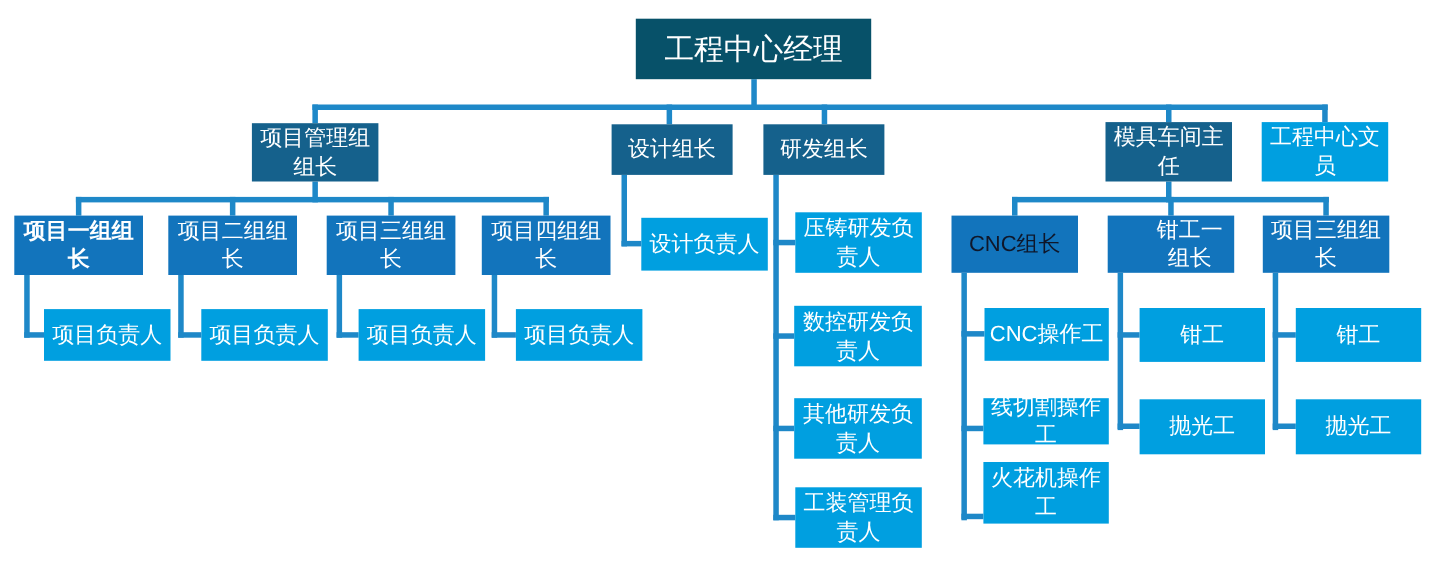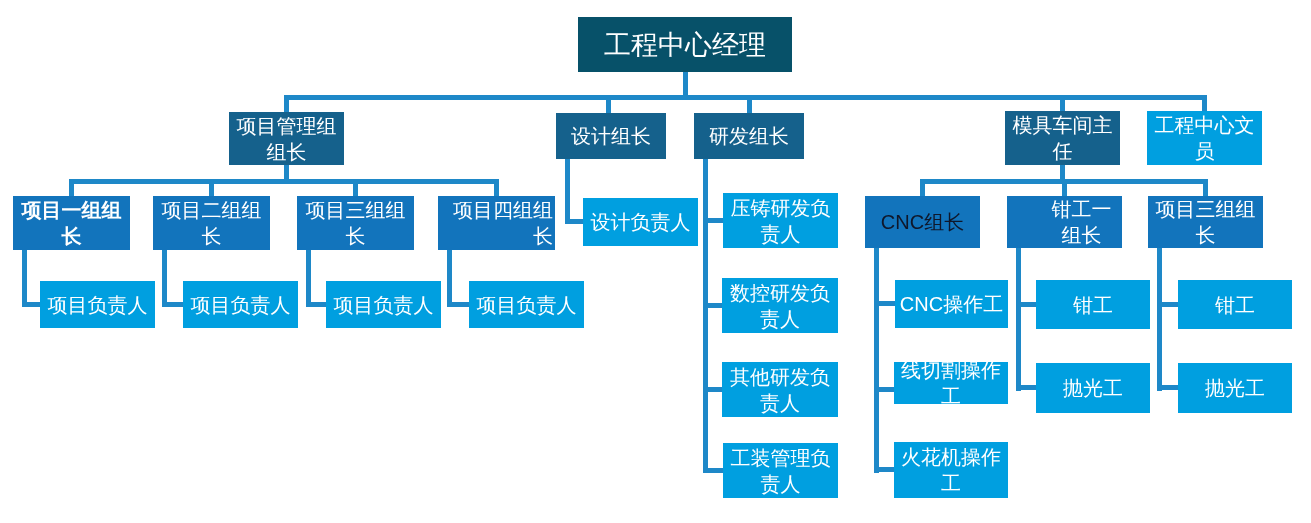--- a/index.html
+++ b/index.html
@@ -79,34 +79,34 @@
   <div id="node-layer">
       <div class="node level1" style="left: 578px; top: 17px; width: 214px; height: 55px; background: rgb(7, 81, 105); color: rgb(255, 255, 255);">工程中心经理</div>
       <div class="node level2" style="left: 229px; top: 112px; width: 115px; height: 53px; background: rgb(21, 97, 140); color: rgb(255, 255, 255);">项目管理组组长</div>
       <div class="node level2" style="left: 556px; top: 113px; width: 110px; height: 46px; background: rgb(21, 97, 140); color: rgb(255, 255, 255);">设计组长</div>
       <div class="node level2" style="left: 694px; top: 113px; width: 110px; height: 46px; background: rgb(21, 97, 140); color: rgb(255, 255, 255);">研发组长</div>
       <div class="node level2" style="left: 1005px; top: 111px; width: 115px; height: 54px; background: rgb(21, 97, 140); color: rgb(255, 255, 255);">模具车间主任</div>
       <div class="node level4" style="left: 1147px; top: 111px; width: 115px; height: 54px; background: rgb(0, 159, 224); color: rgb(255, 255, 255);">工程中心文员</div>
       <div class="node level3" style="left: 13px; top: 196px; width: 117px; height: 54px; background: rgb(18, 116, 188); color: rgb(255, 255, 255); font-weight: bold;">项目一组组长</div>
       <div class="node level3" style="left: 153px; top: 196px; width: 117px; height: 54px; background: rgb(18, 116, 188); color: rgb(255, 255, 255);">项目二组组长</div>
       <div class="node level3" style="left: 297px; top: 196px; width: 117px; height: 54px; background: rgb(18, 116, 188); color: rgb(255, 255, 255);">项目三组组长</div>
-      <div class="node level3" style="left: 438px; top: 196px; width: 117px; height: 54px; background: rgb(18, 116, 188); color: rgb(255, 255, 255); text-align: right;">项目四组组长</div>
+      <div class="node level3" style="left: 438px; top: 196px; width: 117px; height: 54px; background: rgb(18, 116, 188); color: rgb(255, 255, 255);">项目四组组长</div>
       <div class="node level4" style="left: 40px; top: 281px; width: 115px; height: 47px; background: rgb(0, 159, 224); color: rgb(255, 255, 255);">项目负责人</div>
       <div class="node level4" style="left: 183px; top: 281px; width: 115px; height: 47px; background: rgb(0, 159, 224); color: rgb(255, 255, 255);">项目负责人</div>
       <div class="node level4" style="left: 326px; top: 281px; width: 115px; height: 47px; background: rgb(0, 159, 224); color: rgb(255, 255, 255);">项目负责人</div>
       <div class="node level4" style="left: 469px; top: 281px; width: 115px; height: 47px; background: rgb(0, 159, 224); color: rgb(255, 255, 255);">项目负责人</div>
       <div class="node level4" style="left: 583px; top: 198px; width: 115px; height: 48px; background: rgb(0, 159, 224); color: rgb(255, 255, 255);">设计负责人</div>
       <div class="node level4" style="left: 723px; top: 193px; width: 115px; height: 55px; background: rgb(0, 159, 224); color: rgb(255, 255, 255);">压铸研发负责人</div>
       <div class="node level4" style="left: 722px; top: 278px; width: 116px; height: 55px; background: rgb(0, 159, 224); color: rgb(255, 255, 255);">数控研发负责人</div>
       <div class="node level4" style="left: 722px; top: 362px; width: 116px; height: 55px; background: rgb(0, 159, 224); color: rgb(255, 255, 255);">其他研发负责人</div>
       <div class="node level4" style="left: 723px; top: 443px; width: 115px; height: 55px; background: rgb(0, 159, 224); color: rgb(255, 255, 255);">工装管理负责人</div>
       <div class="node level3" style="left: 865px; top: 196px; width: 115px; height: 52px; background: rgb(18, 116, 188); color: #0f172a;">CNC组长</div>
       <div class="node level3" style="left: 1007px; top: 196px; width: 115px; height: 52px; background: rgb(18, 116, 188); color: rgb(255, 255, 255); padding-left: 36px;">钳工一组长</div>
       <div class="node level3" style="left: 1148px; top: 196px; width: 115px; height: 52px; background: rgb(18, 116, 188); color: rgb(255, 255, 255);">项目三组组长</div>
       <div class="node level4" style="left: 895px; top: 280px; width: 113px; height: 48px; background: rgb(0, 159, 224); color: rgb(255, 255, 255);">CNC操作工</div>
       <div class="node level4" style="left: 894px; top: 362px; width: 114px; height: 42px; background: rgb(0, 159, 224); color: rgb(255, 255, 255);">线切割操作工</div>
-      <div class="node level4" style="left: 894px; top: 442px; width: 114px; height: 56px; background: rgb(0, 159, 224); color: rgb(255, 255, 255);">火花机操作工</div>
+      <div class="node level4" style="left: 894px; top: 420px; width: 114px; height: 56px; background: rgb(0, 159, 224); color: rgb(255, 255, 255);">火花机操作工</div>
       <div class="node level4" style="left: 1036px; top: 280px; width: 114px; height: 49px; background: rgb(0, 159, 224); color: rgb(255, 255, 255);">钳工</div>
       <div class="node level4" style="left: 1036px; top: 363px; width: 114px; height: 50px; background: rgb(0, 159, 224); color: rgb(255, 255, 255);">抛光工</div>
       <div class="node level4" style="left: 1178px; top: 280px; width: 114px; height: 49px; background: rgb(0, 159, 224); color: rgb(255, 255, 255);">钳工</div>
       <div class="node level4" style="left: 1178px; top: 363px; width: 114px; height: 50px; background: rgb(0, 159, 224); color: rgb(255, 255, 255);">抛光工</div>
     </div>
 </div>
 
 </body></html>

